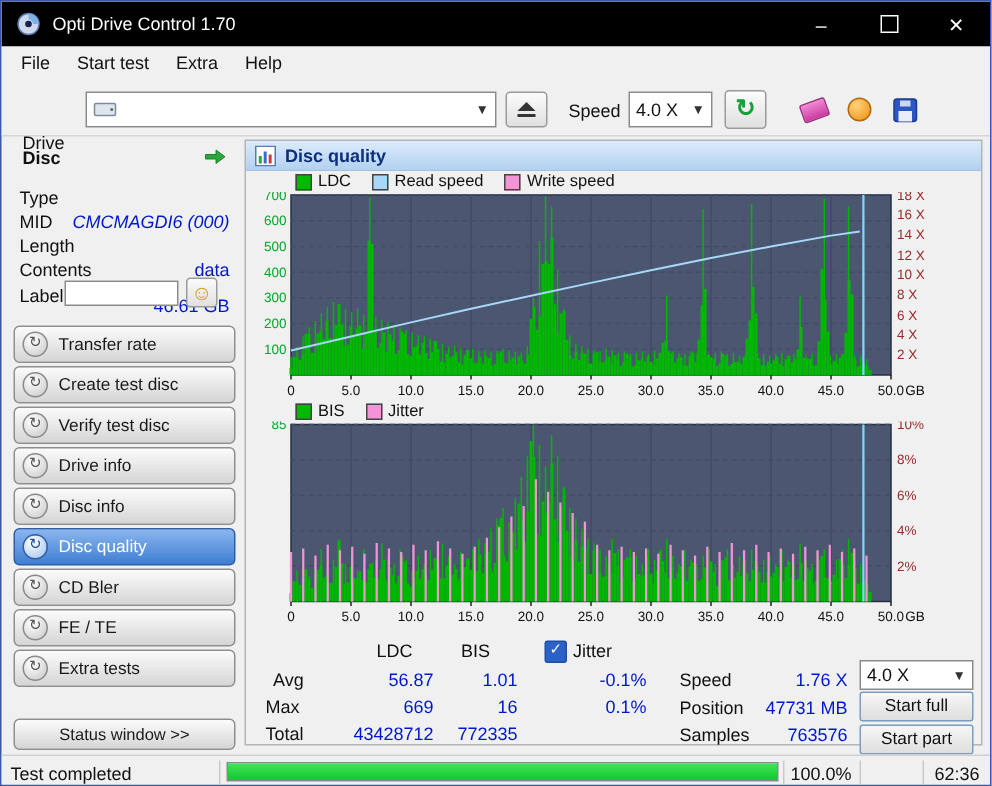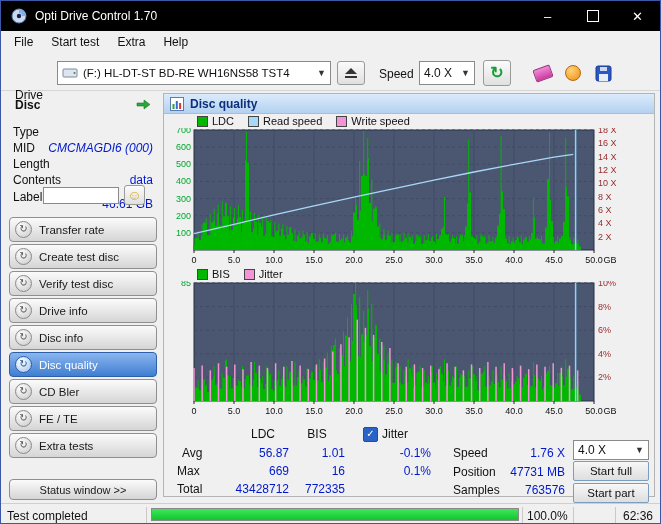--- a/index.html
+++ b/index.html
@@ -91,21 +91,20 @@
     <span class="menuitem">Help</span>
   </div>
 
   <div class="toolbar">
     <span class="abs" style="left:14px;top:14px;margin-top:21px;">Drive</span>
     <div class="combo" style="left:56px;top:8px;width:274px;height:24px;">
       <svg width="16" height="14" style="margin-right:5px;" viewBox="0 0 16 14">
         <rect x="1" y="3" width="14" height="8" rx="1" fill="#dfe5ee" stroke="#7a8aa0"></rect>
         <circle cx="12.5" cy="7" r="1" fill="#4a7a4a"></circle>
       </svg>
-      <span style="white-space:nowrap;overflow:hidden;font-size:11.5px;">(F:)  HL-DT-ST BD-RE  WH16NS58 TST4</span>
       <span class="chev">▼</span>
     </div>
     <div class="tbtn" style="left:336px;top:8px;width:28px;height:24px;">
       <svg width="14" height="12" viewBox="0 0 14 12">
         <path d="M7 1 L13 7 H1 Z" fill="#333"></path>
           <rect x="1" y="9" width="12" height="2" fill="#333"></rect>
       </svg>
     </div>
     <span class="abs" style="left:378px;top:14px;">Speed</span>
     <div class="combo" style="left:418px;top:8px;width:56px;height:24px;">

